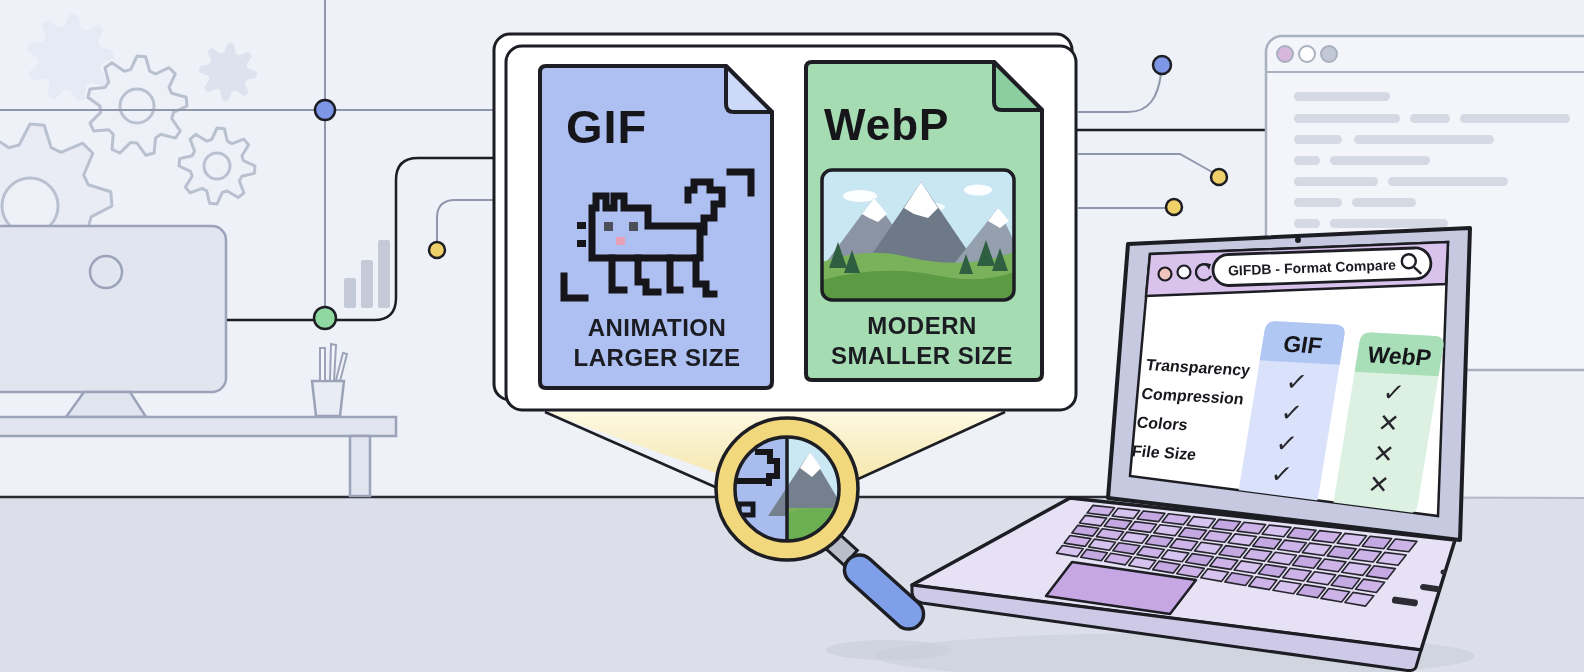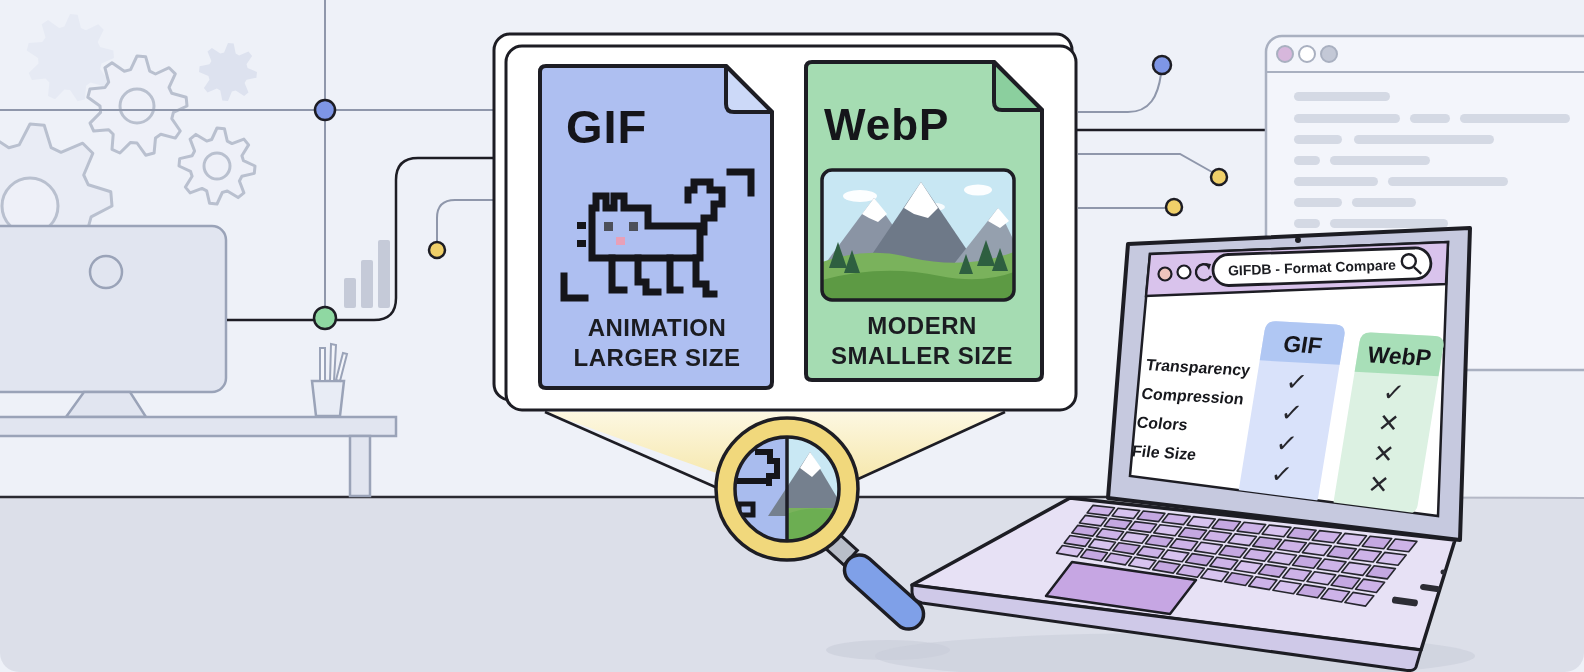--- a/index.html
+++ b/index.html
@@ -1,17 +1,17 @@
 <!DOCTYPE html>
 <html><head>
 <meta charset="utf-8">
 <style>
   html,body{margin:0;padding:0;background:#eef1f8;}
   .stage{position:relative;width:1584px;height:672px;overflow:hidden;
-         font-family:"Liberation Sans",sans-serif;border-radius:19px;}
+         font-family:"Liberation Sans",sans-serif;}
   svg{display:block;}
   text{font-family:"Liberation Sans",sans-serif;}
   .mark{font-family:"DejaVu Sans",sans-serif;}
 </style>
 </head>
 <body>
 
 <div class="stage">
 <svg width="1584" height="672" viewBox="0 0 1584 672">
   <defs>

